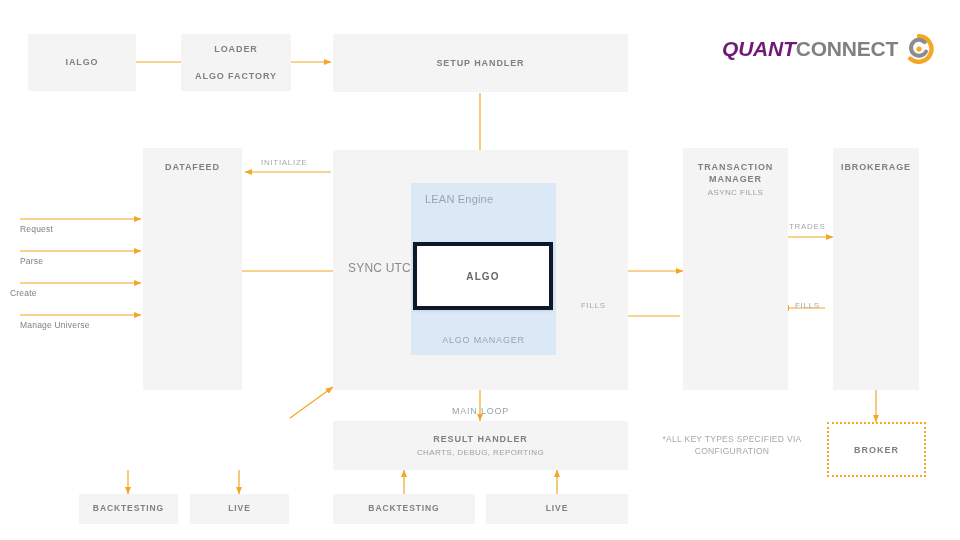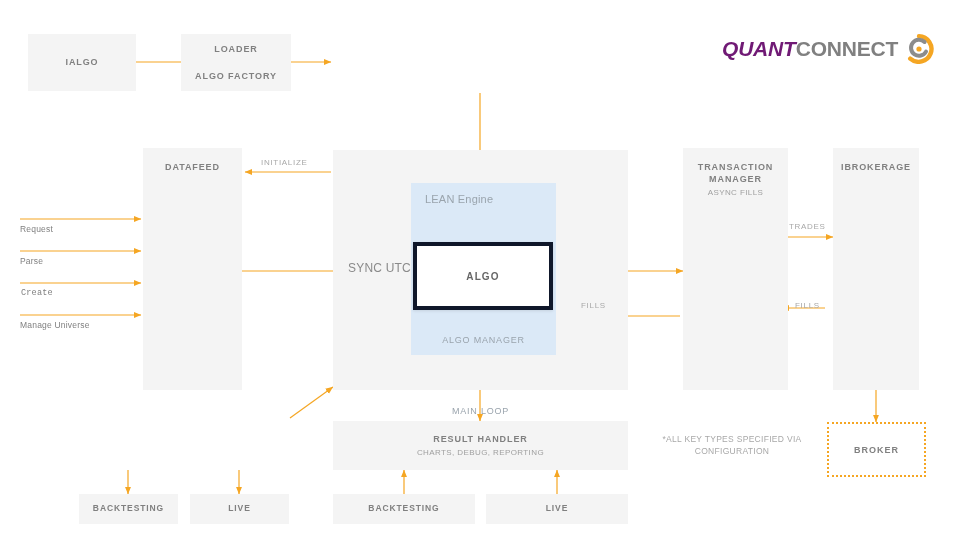--- a/index.html
+++ b/index.html
@@ -188,20 +188,23 @@
 
   <div class="box" style="left:28px; top:34px; width:108px; height:57px; justify-content:center;">
     <div class="box-title" style="font-size:9px;">IALGO</div>
   </div>
 
   <div class="box" style="left:181px; top:34px; width:110px; height:57px; justify-content:space-between; padding:9px 0 9px 0;">
     <div class="box-title" style="font-size:9px;">LOADER</div>
     <div class="box-title" style="font-size:9px;">ALGO FACTORY</div>
   </div>
 
+  <div class="box" style="left:333px; top:34px; width:295px; height:58px; justify-content:center;">
+    <div class="box-title" style="font-size:9px;">SETUP HANDLER</div>
+  </div>
 
   <div class="logo" style="left:722px; top:34px;">
     <span class="logo-text logo-quant">QUANT</span>
     <span class="logo-text logo-connect">CONNECT</span>
     <svg class="logo-mark" width="30" height="30" viewBox="0 0 30 30" xmlns="http://www.w3.org/2000/svg">
       <path d="M15,2.2 A12.8,12.8 0 1,1 6.2,24.6" fill="none" stroke="#f5a623" stroke-width="4.4" stroke-linecap="round"></path>
       <path d="M20.6,8.0 A8.0,8.0 0 1,0 22.0,17.6" fill="none" stroke="#8c8c8c" stroke-width="4.0" stroke-linecap="round"></path>
       <circle cx="15" cy="15" r="2.6" fill="#f5a623"></circle>
     </svg>
   </div>
@@ -245,21 +248,21 @@
     </g>
     <defs>
       <marker id="ah2" markerWidth="7" markerHeight="7" refX="6.2" refY="3" orient="auto">
         <path d="M0,0.4 L6.4,3 L0,5.6 z" fill="#f5a623"></path>
       </marker>
     </defs>
   </svg>
 
   <div class="flow-label" style="left:20px; top:224px;">Request</div>
   <div class="flow-label" style="left:20px; top:256px;">Parse</div>
-  <div class="flow-label" style="left:21px; top:288px;font-family:Liberation Mono, monospace;">Create</div>
+  <div class="flow-label" style="left:10px; top:288px;">Create</div>
   <div class="flow-label" style="left:20px; top:320px;">Manage Universe</div>
 
 
   <div class="box" style="left:333px; top:421px; width:295px; height:49px; justify-content:center;">
     <div class="box-title" style="font-size:9px;">RESULT HANDLER</div>
     <div class="box-sub" style="font-size:8px; margin-top:3px;">CHARTS, DEBUG, REPORTING</div>
   </div>
 
   <div class="footnote" style="left:648px; top:433px; width:168px;">*ALL KEY TYPES SPECIFIED VIA
 CONFIGURATION</div>

